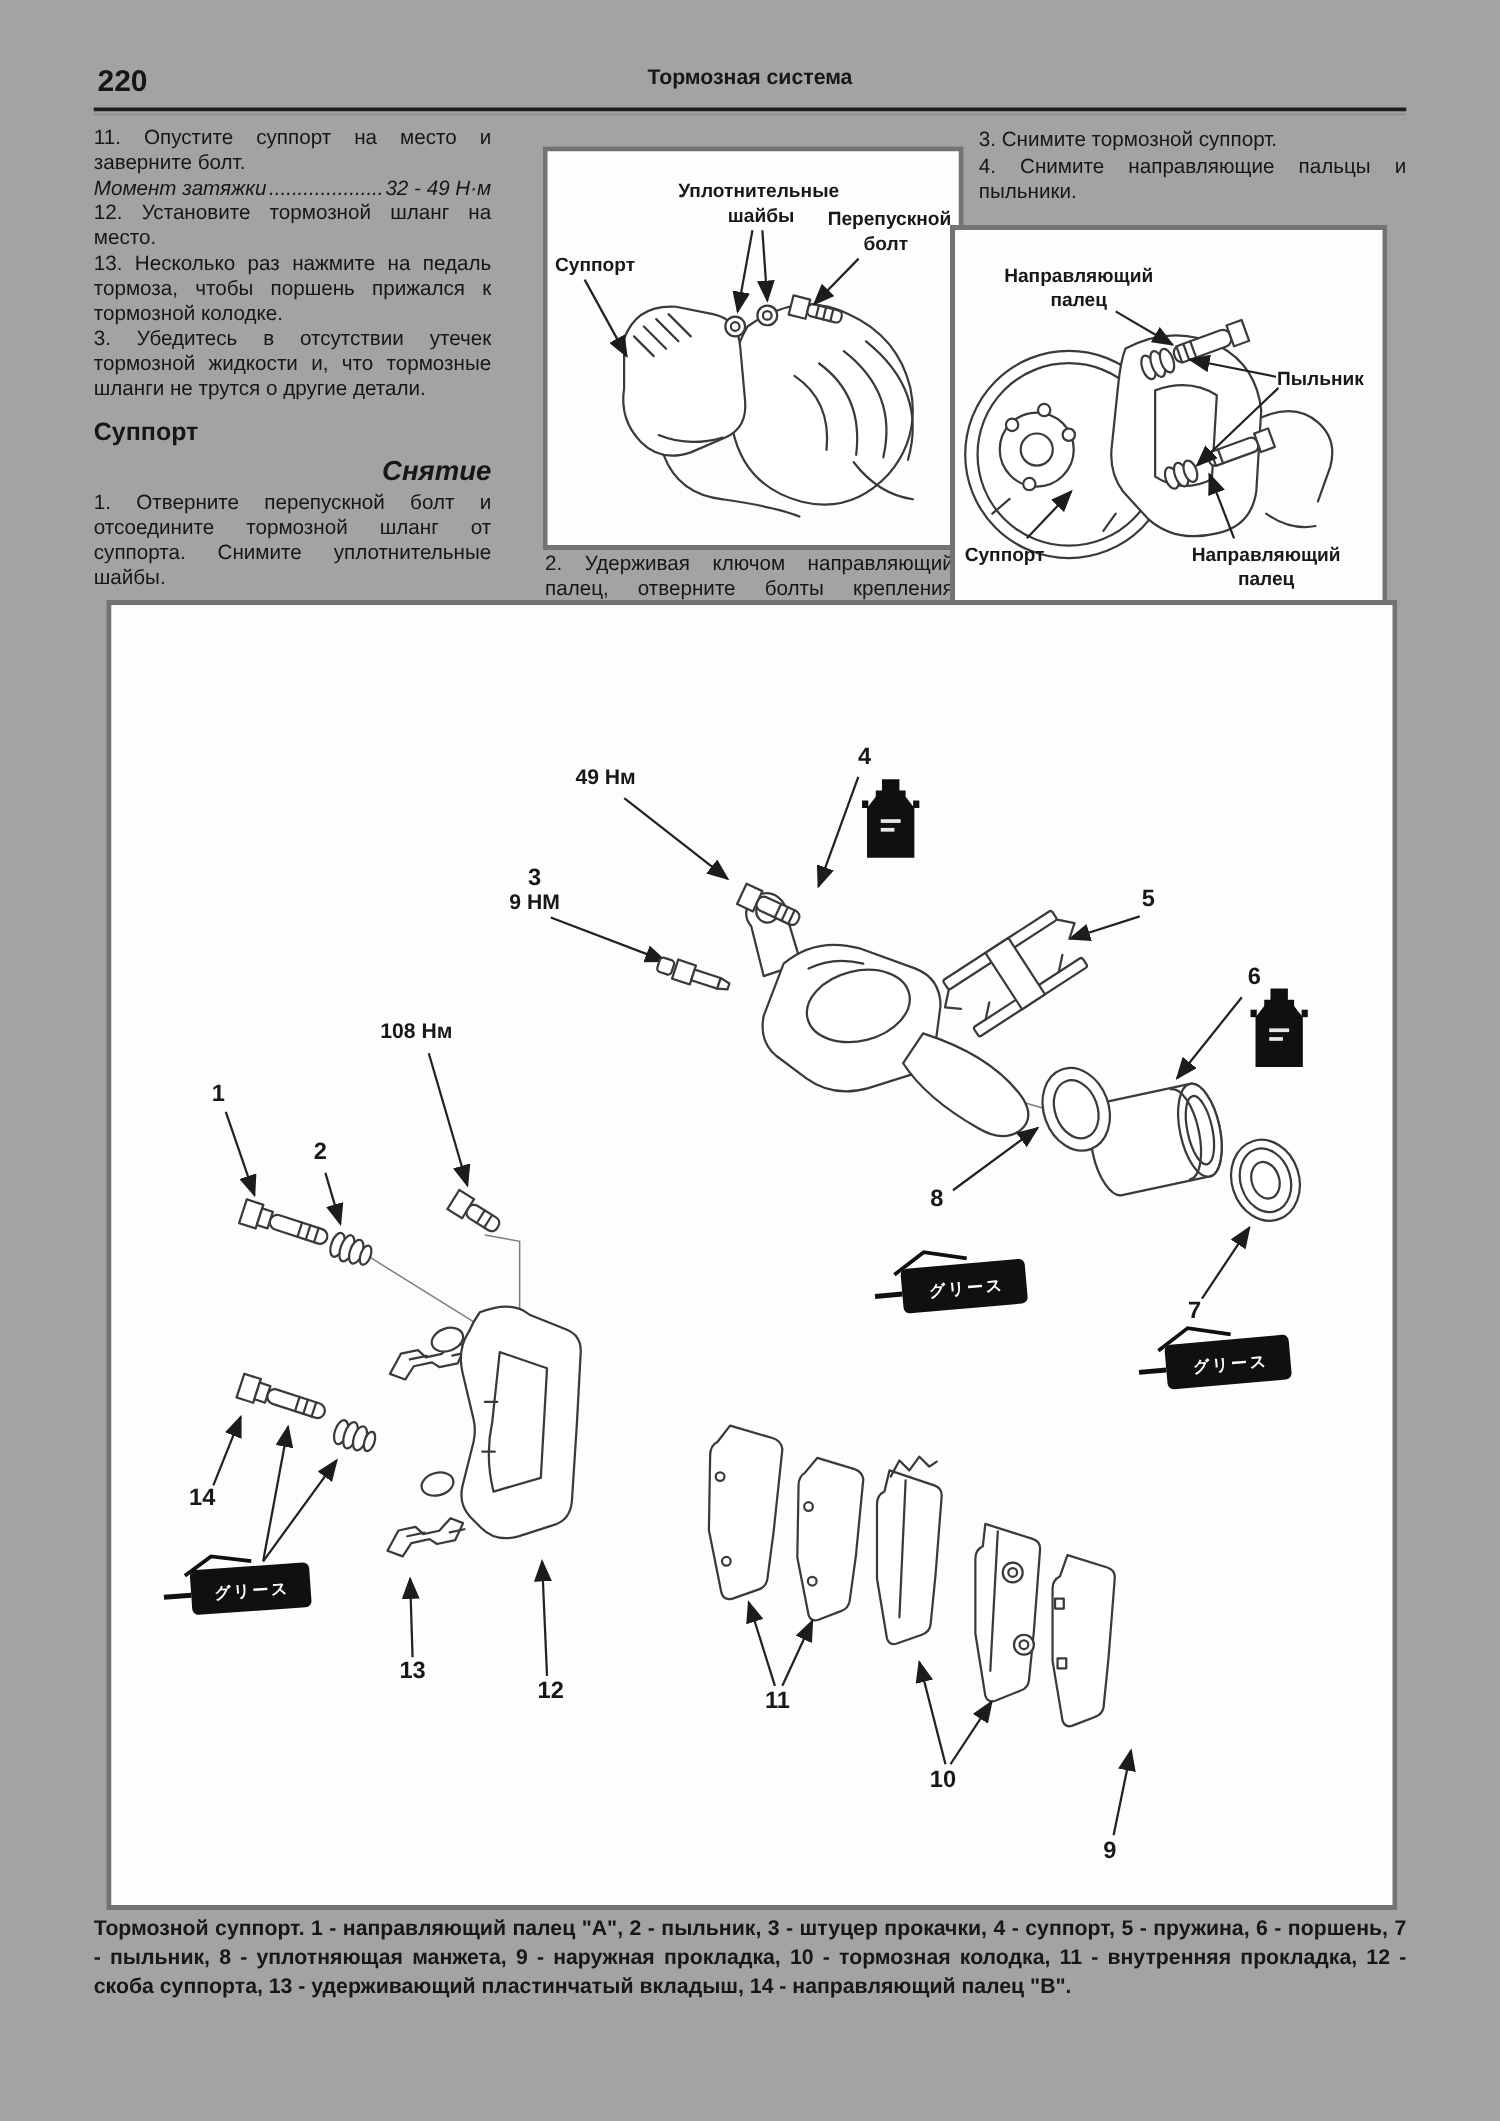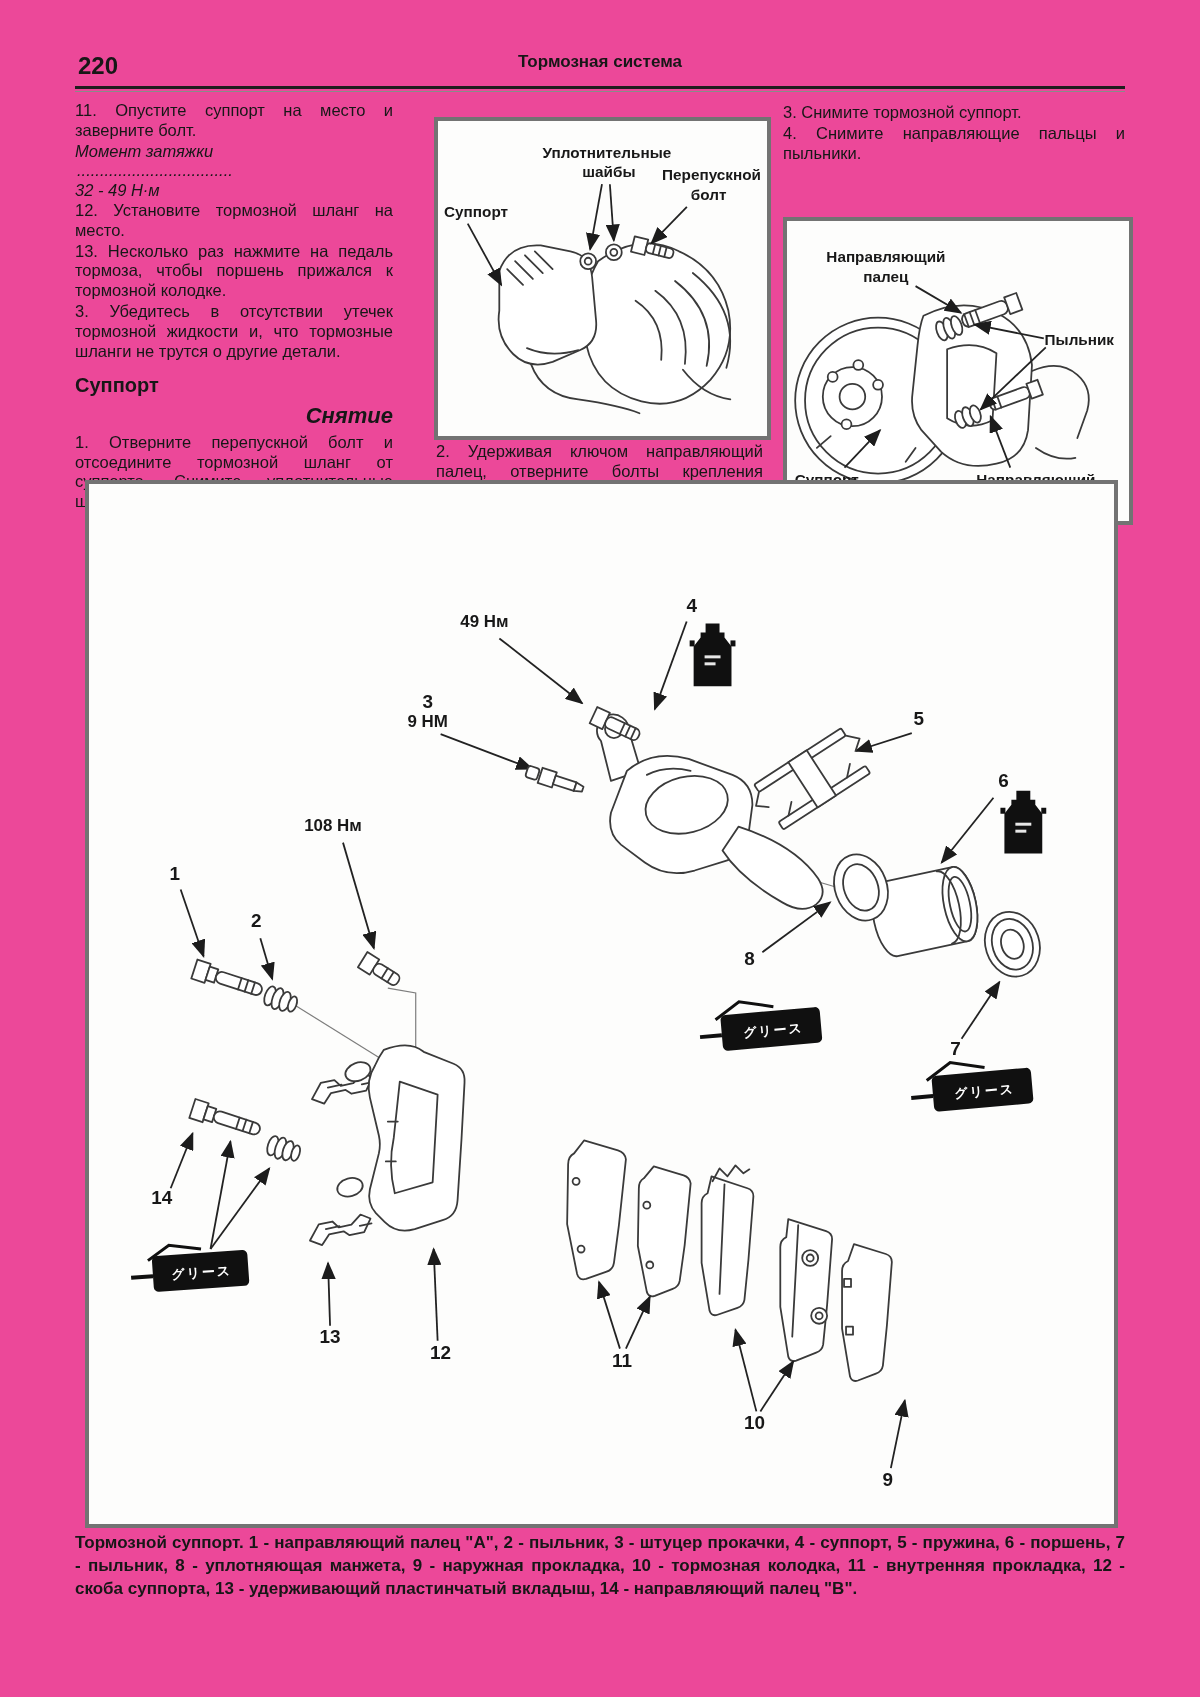--- a/index.html
+++ b/index.html
@@ -1,24 +1,24 @@
 <!DOCTYPE html>
 <html><head>
 <meta charset="utf-8">
 <style>
   html,body{margin:0;padding:0;background:#d9d9d9;}
-  .page{position:relative;width:1200px;height:1697px;margin:0 auto;background:#ec4899;
+  .page{position:relative;width:1200px;height:1697px;margin:0 auto;background:#a3a3a3;
         font-family:"Liberation Sans",sans-serif;color:#171717;overflow:hidden;}
   .abs{position:absolute;}
   .pnum{font-size:24px;font-weight:bold;}
   .ptitle{font-size:17px;font-weight:bold;text-align:center;}
   .hrule{border-top:3px solid #1e1e1e;border-bottom:1px solid #8a8a8a;height:2px;}
   .col{font-size:16.5px;line-height:1.2;text-align:justify;}
   .col p{margin:0 0 1px 0;}
-  .torq{display:flex;font-style:italic;white-space:nowrap;flex-direction:column;}
+  .torq{display:flex;font-style:italic;white-space:nowrap;}
   .torq .dots{flex:1;overflow:hidden;margin:0 2px;}
   .h1{font-size:20px;font-weight:bold;margin:12px 0 6px 0;text-align:left;}
   .h2{font-size:22px;font-weight:bold;font-style:italic;margin:0 0 3px 0;text-align:right;}
   .figbox{border:4px solid #737373;background:#fdfdfc;}
   .figcap{font-size:16.5px;line-height:1.22;text-align:justify;}
   .bigcap{font-size:17px;font-weight:bold;line-height:1.34;text-align:justify;}
   svg text{font-family:"Liberation Sans",sans-serif;fill:#181818;}
   .num{font-size:19px;font-weight:bold;text-anchor:middle;}
   .tq{font-size:17px;font-weight:bold;text-anchor:middle;}
   .lbl{font-size:15.5px;font-weight:600;text-anchor:middle;}
@@ -112,21 +112,21 @@
       </g>
     </svg>
   </div>
   <div class="abs figcap" style="left:436px;top:441px;width:327px;">2. Удерживая ключом направляющий палец, отверните болты крепления суппорта.</div>
 
   <div class="abs col" style="left:783px;top:103px;width:342px;">
     <p>3. Снимите тормозной суппорт.</p>
     <p>4. Снимите направляющие пальцы и пыльники.</p>
   </div>
 
-  <div class="abs figbox" style="left:783px;top:180px;width:342px;height:300px;margin-top:37px;">
+  <div class="abs figbox" style="left:760px;top:180px;width:342px;height:300px;">
     <svg width="338" height="296" viewBox="0 0 342 300">
       <defs>
         <marker id="arwC" markerWidth="10" markerHeight="8" refX="9" refY="4" orient="auto">
           <path d="M0,0 L10,4 L0,8 z" fill="#1c1c1c"></path>
         </marker>
       </defs>
 
       <g class="pt">
         <circle cx="92" cy="182" r="84"></circle>
         <circle cx="92" cy="182" r="74"></circle>

